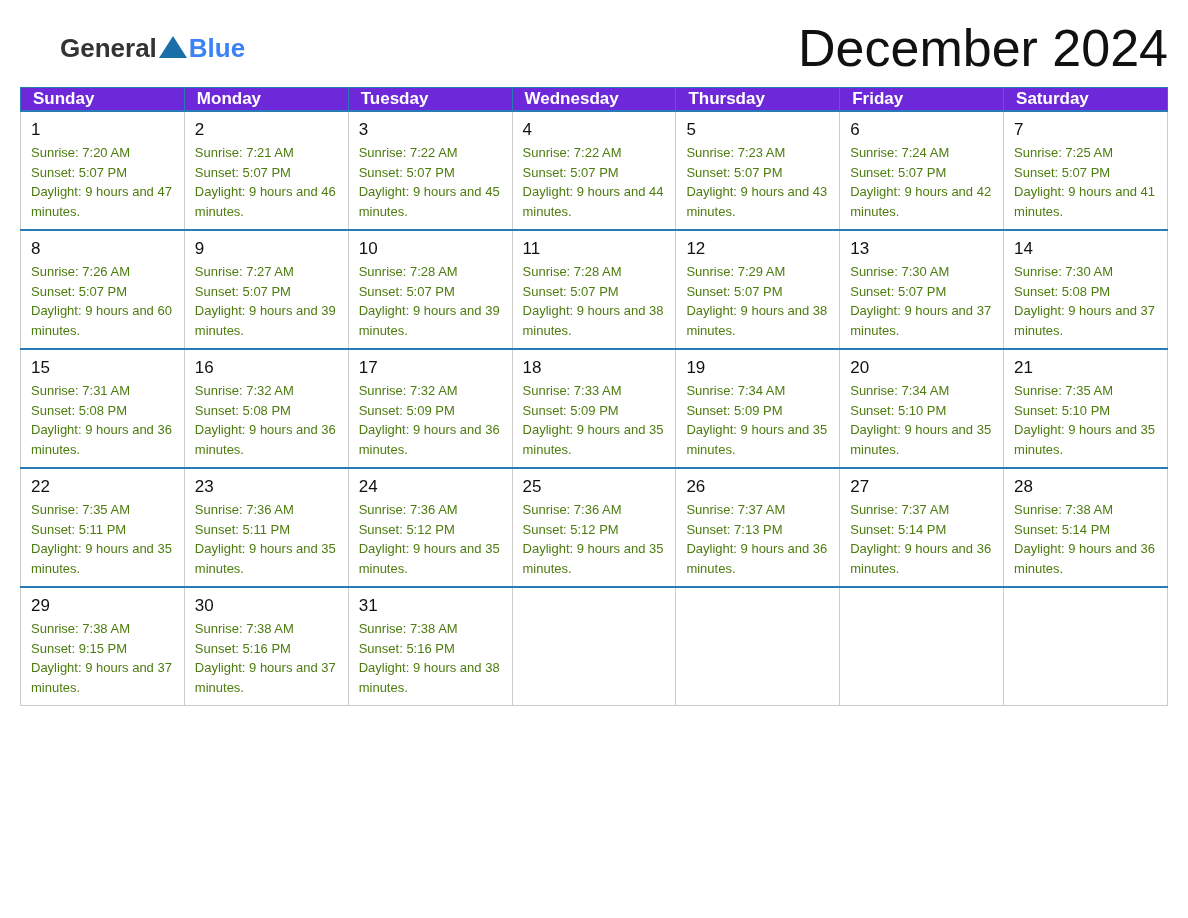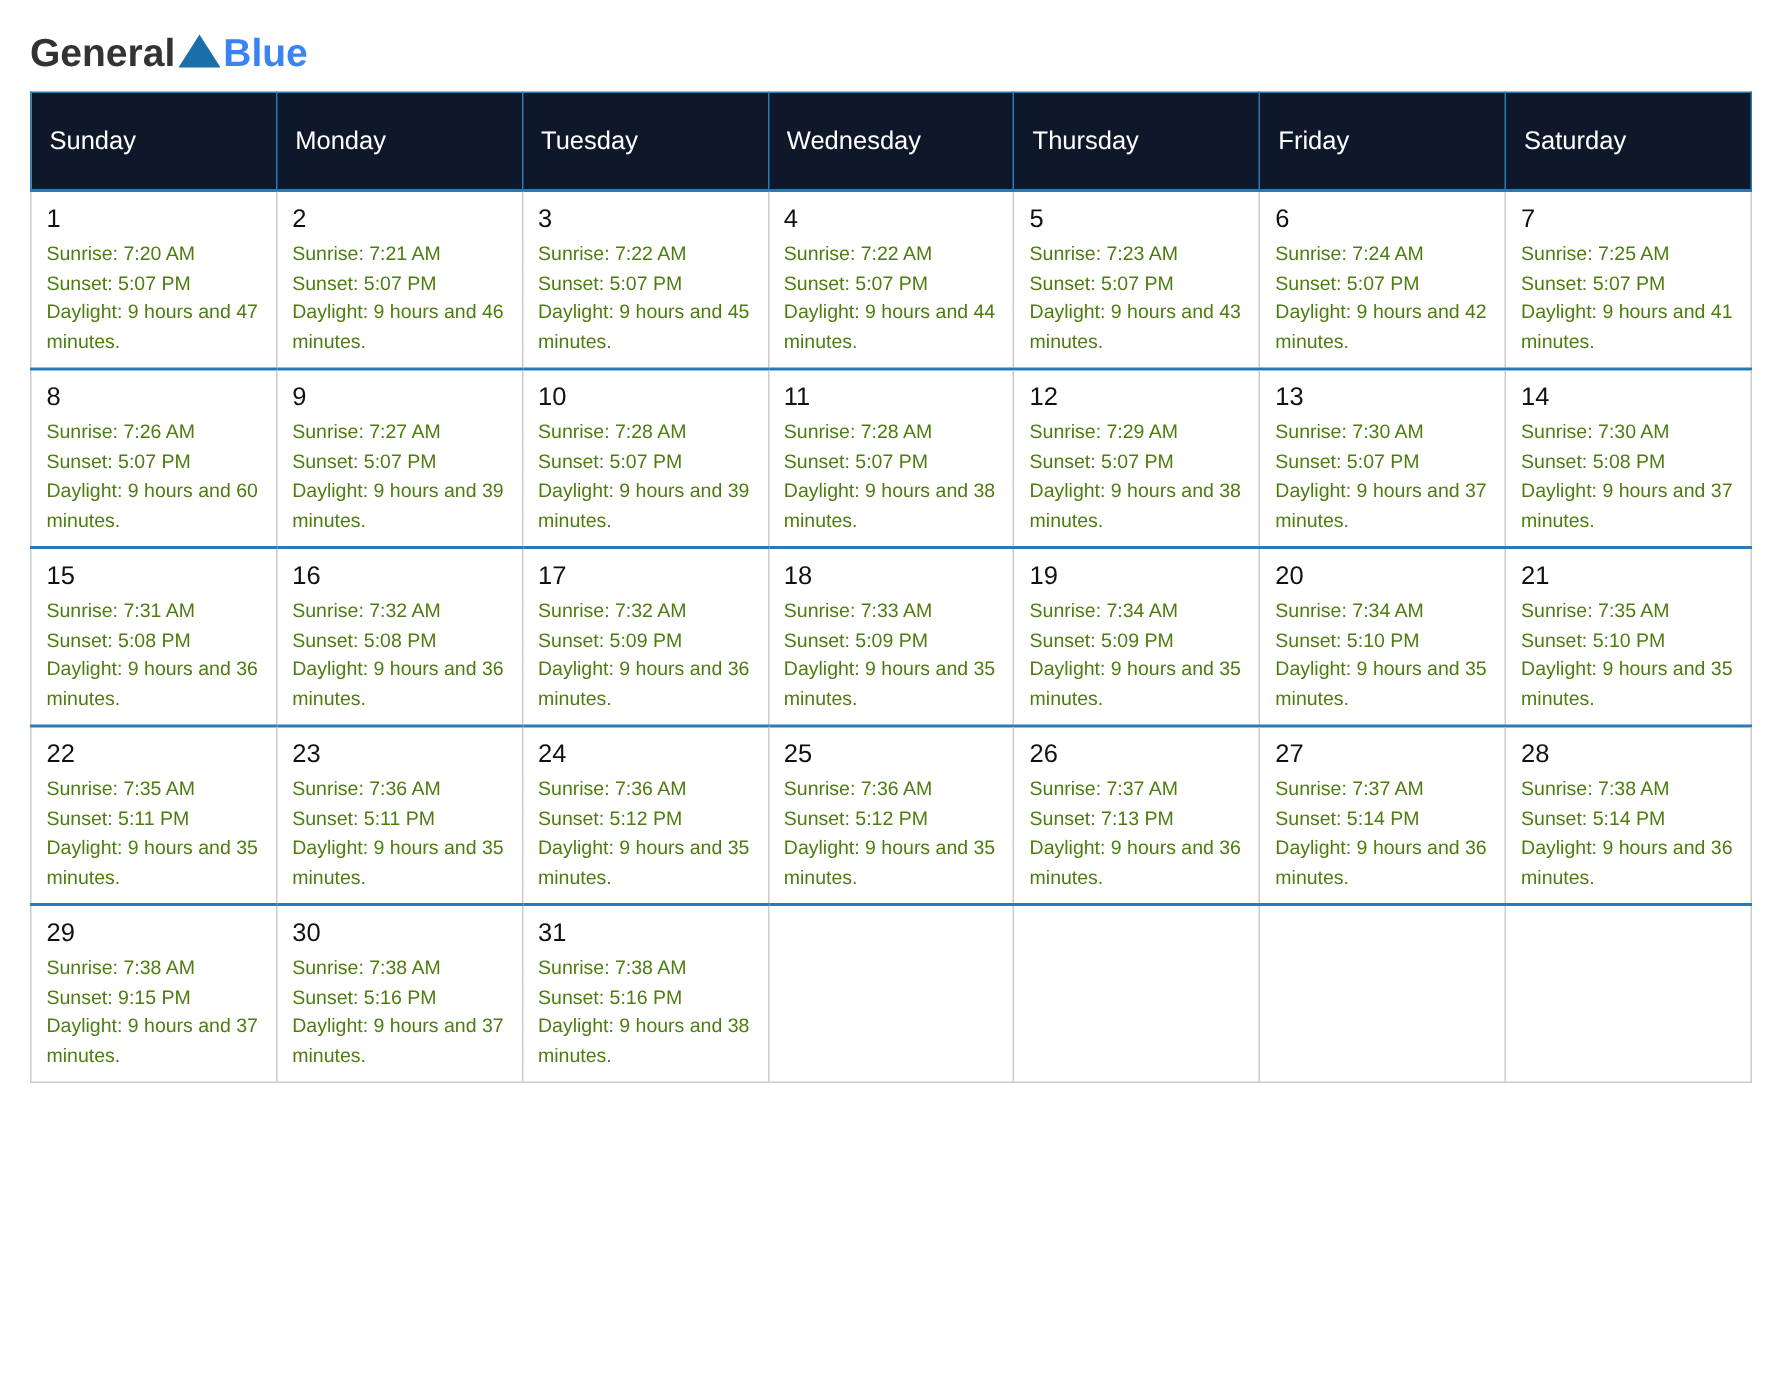--- a/index.html
+++ b/index.html
@@ -8,20 +8,21 @@
       background: #fff;
       padding: 20px;
       width: 1188px;
       min-height: 918px;
     }
     .header {
       display: flex;
       justify-content: space-between;
       align-items: center;
       margin-bottom: 10px;
+      margin-left: 40px;
     }
     .logo {
       display: flex;
       align-items: center;
       gap: 0;
     }
     .logo-text-general {
       font-size: 26px;
       font-weight: bold;
       color: #333;
@@ -56,25 +57,25 @@
       font-size: 20px;
       color: #444;
       margin-top: 4px;
     }
     .calendar-table {
       width: 100%;
       border-collapse: collapse;
       margin-top: 8px;
     }
     .calendar-table th {
-      background: #0f172a;
+      background: #6d28d9;
       color: #fff;
       font-size: 17px;
-      font-weight: normal;
-      padding: 22px 12px;
+      font-weight: bold;
+      padding: 1px 12px;
       text-align: left;
       border: 1px solid #2a7ab5;
     }
     .calendar-table td {
       vertical-align: top;
       padding: 8px 10px;
       border: 1px solid #ccc;
       font-size: 13px;
       color: #222;
       min-height: 90px;
@@ -102,20 +103,21 @@
 </head>
 <body>
 
 <div class="header">
   <div class="logo">
     <span class="logo-text-general">General</span>
     <span class="logo-triangle"></span>
     <span class="logo-blue">Blue</span>
   </div>
   <div class="title-section">
+    <div class="month-title">December 2024</div>
   </div>
 </div>
 
 <table class="calendar-table">
   <thead>
     <tr>
     <th>Sunday</th>
         <th>Monday</th>
         <th>Tuesday</th>
         <th>Wednesday</th>

